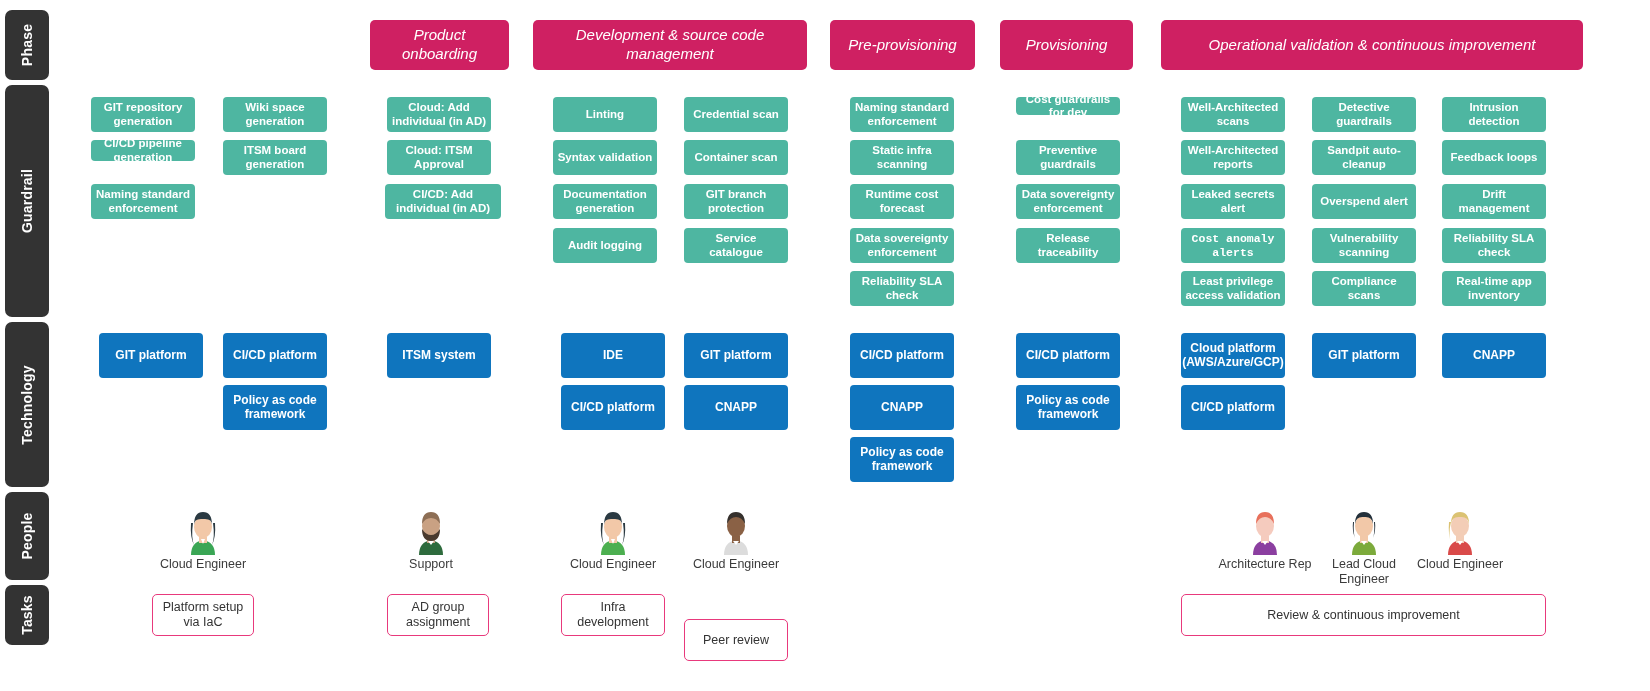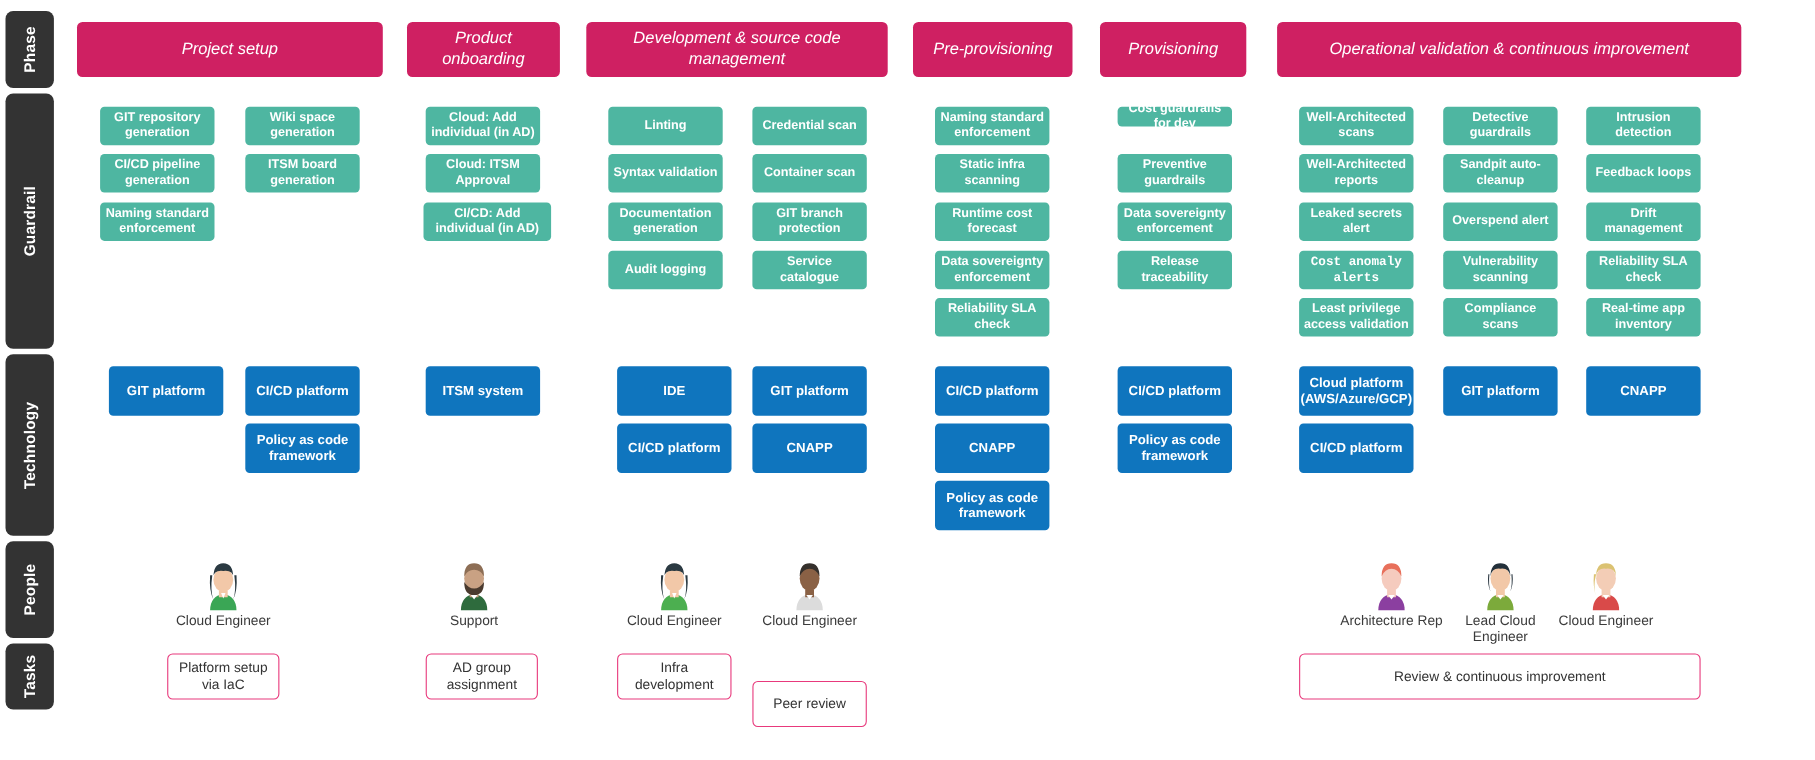--- a/index.html
+++ b/index.html
@@ -76,29 +76,28 @@
   <div class="lane-label" style="top:322px;height:165px;">
     <span>Technology</span>
   </div>
   <div class="lane-label" style="top:492px;height:88px;">
     <span>People</span>
   </div>
   <div class="lane-label" style="top:585px;height:60px;">
     <span>Tasks</span>
   </div>
 
-  <div class="phase" style="left:70px;top:20px;width:278px;">Project setup</div>
   <div class="phase" style="left:370px;top:20px;width:139px;">Product onboarding</div>
   <div class="phase" style="left:533px;top:20px;width:274px;">Development &amp; source code management</div>
   <div class="phase" style="left:830px;top:20px;width:145px;">Pre-provisioning</div>
   <div class="phase" style="left:1000px;top:20px;width:133px;">Provisioning</div>
   <div class="phase" style="left:1161px;top:20px;width:422px;">Operational validation &amp; continuous improvement</div>
 
   <div class="guard" style="left:91px;top:97px;width:104px;height:35px;">GIT repository generation</div>
-  <div class="guard" style="left:91px;top:140px;width:104px;height:35px;">CI/CD pipeline generation</div>
+  <div class="guard" style="left:91px;top:140px;width:104px;height:21px;">CI/CD pipeline generation</div>
   <div class="guard" style="left:91px;top:184px;width:104px;height:35px;">Naming standard enforcement</div>
 
   <div class="guard" style="left:223px;top:97px;width:104px;height:35px;">Wiki space generation</div>
   <div class="guard" style="left:223px;top:140px;width:104px;height:35px;">ITSM board generation</div>
 
   <div class="guard" style="left:387px;top:97px;width:104px;height:35px;">Cloud: Add individual  (in AD)</div>
   <div class="guard" style="left:387px;top:140px;width:104px;height:35px;">Cloud: ITSM Approval</div>
   <div class="guard" style="left:385px;top:184px;width:116px;height:35px;">CI/CD: Add individual  (in AD)</div>
 
   <div class="guard" style="left:553px;top:97px;width:104px;height:35px;">Linting</div>

